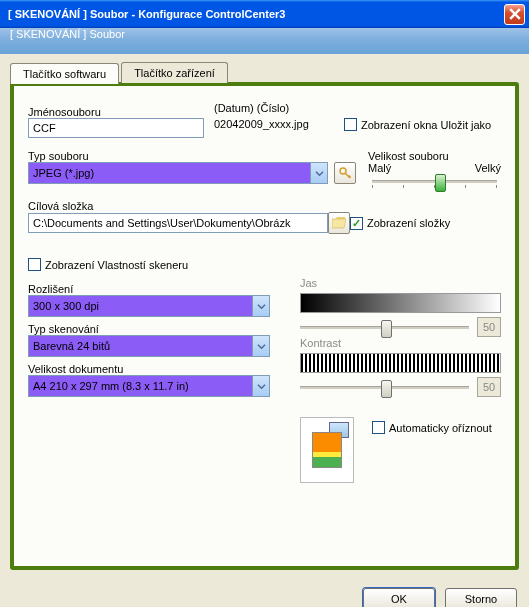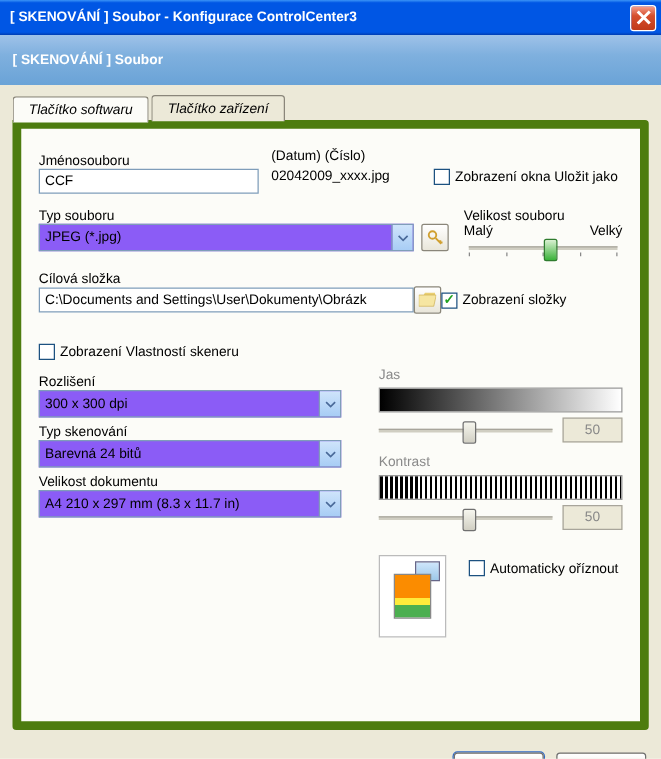--- a/index.html
+++ b/index.html
@@ -3,28 +3,28 @@
 <meta charset="utf-8">
 <style>
   * { box-sizing: border-box; font-family: Tahoma, sans-serif; font-size: 11px; }
   body { margin: 0; padding: 0; background: #ece9d8; width: 529px; height: 607px; overflow: hidden; }
 
   .titlebar { background: linear-gradient(to bottom, #3b94f7 0%, #0056e4 8%, #0056e4 92%, #003db2 100%); height: 28px; display:flex; align-items:center; padding:0 4px 0 8px; color:#fff; font-weight:bold; font-size:12px; }
   .titlebar .title-text { flex:1; }
   .close-btn { width:21px; height:21px; background: linear-gradient(to bottom, #f6a08e, #d64f2e 40%, #c13b1a); border:1px solid #fff; border-radius:3px; display:flex; align-items:center; justify-content:center; color:#fff; cursor:pointer; }
   .close-btn svg { width:12px; height:12px; }
 
-  .subhead { background: linear-gradient(to bottom,#9fc2e8,#7fb0de 40%,#6aa3d7); height:40px; display:flex; align-items:center; padding-left:10px; color:#fff; font-weight:bold; font-size:13px; }
+  .subhead { background: linear-gradient(to bottom,#9fc2e8,#7fb0de 40%,#6aa3d7); height:26px; display:flex; padding-left:10px; color:#fff; font-weight:normal; font-size:13px; }
 
   .content { padding: 8px 10px; background:#ece9d8; }
 
-  .tabs { display:flex; gap:0; position:relative; z-index:2;font-style:italic; }
+  .tabs { display:flex; gap:0; position:relative; z-index:2; }
   .tab { border:1px solid #8a867a; border-bottom:none; padding:4px 12px; background:#ece9d8; border-radius:3px 3px 0 0; margin-right:2px; cursor:pointer; }
   .tab.active { background:#fcfcf8; position:relative; top:1px; }
-  .panel { border:7px solid #4d7c0f; background:#fcfcf8; padding:14px 14px 18px 14px; border-radius:0 3px 3px 3px; margin-top:-1px; height:488px; position:relative; }
+  .panel { border:4px solid #4d7c0f; background:#fcfcf8; padding:14px 14px 18px 14px; border-radius:0 3px 3px 3px; margin-top:-1px; height:488px; position:relative; }
 
   .field-label { color:#000; margin-top:6px; }
   .text-input { width:176px; height:20px; border:1px solid #7f9db9; background:#fff; padding:2px 4px; display:flex; align-items:center; }
   .text-input span { flex:1; }
 
   .combo { height:22px; border:1px solid #7f9db9; background:#8b5cf6; display:flex; align-items:center; padding-left:4px; cursor:pointer; }
   .combo .arrow { width:17px; height:100%; background:linear-gradient(to bottom,#cfe4fb,#a8cdf5); border-left:1px solid #7f9db9; display:flex; align-items:center; justify-content:center; }
   .combo .arrow svg { width:9px; height:9px; }
   .combo span { flex:1; }
 
@@ -42,21 +42,21 @@
   .slider-track { height:3px; background:#d0cec2; border-top:1px solid #a8a59b; position:relative; }
   .slider-thumb { position:absolute; top:-7px; width:11px; height:18px; background:linear-gradient(#f6f6ee,#d1cfc3); border:1px solid #707070; border-radius:2px; cursor:pointer; }
   .tick-row { display:flex; justify-content:space-between; margin-top:2px; }
   .tick { width:1px; height:3px; background:#888; }
   .size-slider .slider-thumb { background:linear-gradient(#d9f0d1,#3ab23a); border-color:#2f7c2f; }
 
   .gradient-bar { height:20px; }
   .jas-grad { background:linear-gradient(to right,#000,#fff); border:1px solid #999; }
   .kon-grad { background:repeating-linear-gradient(to right,#000 0,#000 2px,#fff 2px,#fff 4px); border:1px solid #999; }
 
-  .readout { width:48px; height:20px; border:1px solid #a8a59b; background:#ece9d8; display:flex; align-items:center; justify-content:center; color:#888; }
+  .readout { width:24px; height:20px; border:1px solid #a8a59b; background:#ece9d8; display:flex; align-items:center; justify-content:center; color:#888; }
 
   .thumb-preview { width:54px; height:66px; border:1px solid #bbb; background:#fff; display:flex; align-items:center; justify-content:center; position:relative; }
   .thumb-preview .pic { width:30px; height:36px; border:1px solid #888; background:linear-gradient(to bottom,#fb8c00 0 55%, #ffeb3b 55% 70%, #4caf50 70% 100%); position:relative; }
   .thumb-preview .mini { position:absolute; top:4px; right:4px; width:20px; height:16px; border:1px solid #668; background:linear-gradient(#cfe6fb,#9dc8e8); }
 
   .btn { height:22px; padding:0 14px; border:1px solid #707070; background:linear-gradient(#fff,#e9e6da); border-radius:3px; display:flex; align-items:center; justify-content:center; cursor:pointer; }
   .btn.primary { box-shadow:0 0 0 1px #316ac5; }
 
   .footer { display:flex; justify-content:flex-end; gap:10px; padding:10px 12px; }
 
@@ -211,21 +211,21 @@
           <div style="flex:1">
             <div class="slider-track">
                 <div class="slider-thumb" style="left:48%"></div>
               </div>
           </div>
           <div class="readout">
               <span>50</span>
             </div>
         </div>
 
-        <div class="section-label-dis" style="margin-top:10px">Kontrast</div>
+        <div class="section-label-dis" style="">Kontrast</div>
         <div class="gradient-bar kon-grad" style="margin-top:4px"></div>
         <div class="row" style="align-items:center; gap:8px; margin-top:4px">
           <div style="flex:1">
             <div class="slider-track">
                 <div class="slider-thumb" style="left:48%"></div>
               </div>
           </div>
           <div class="readout">
               <span>50</span>
             </div>

